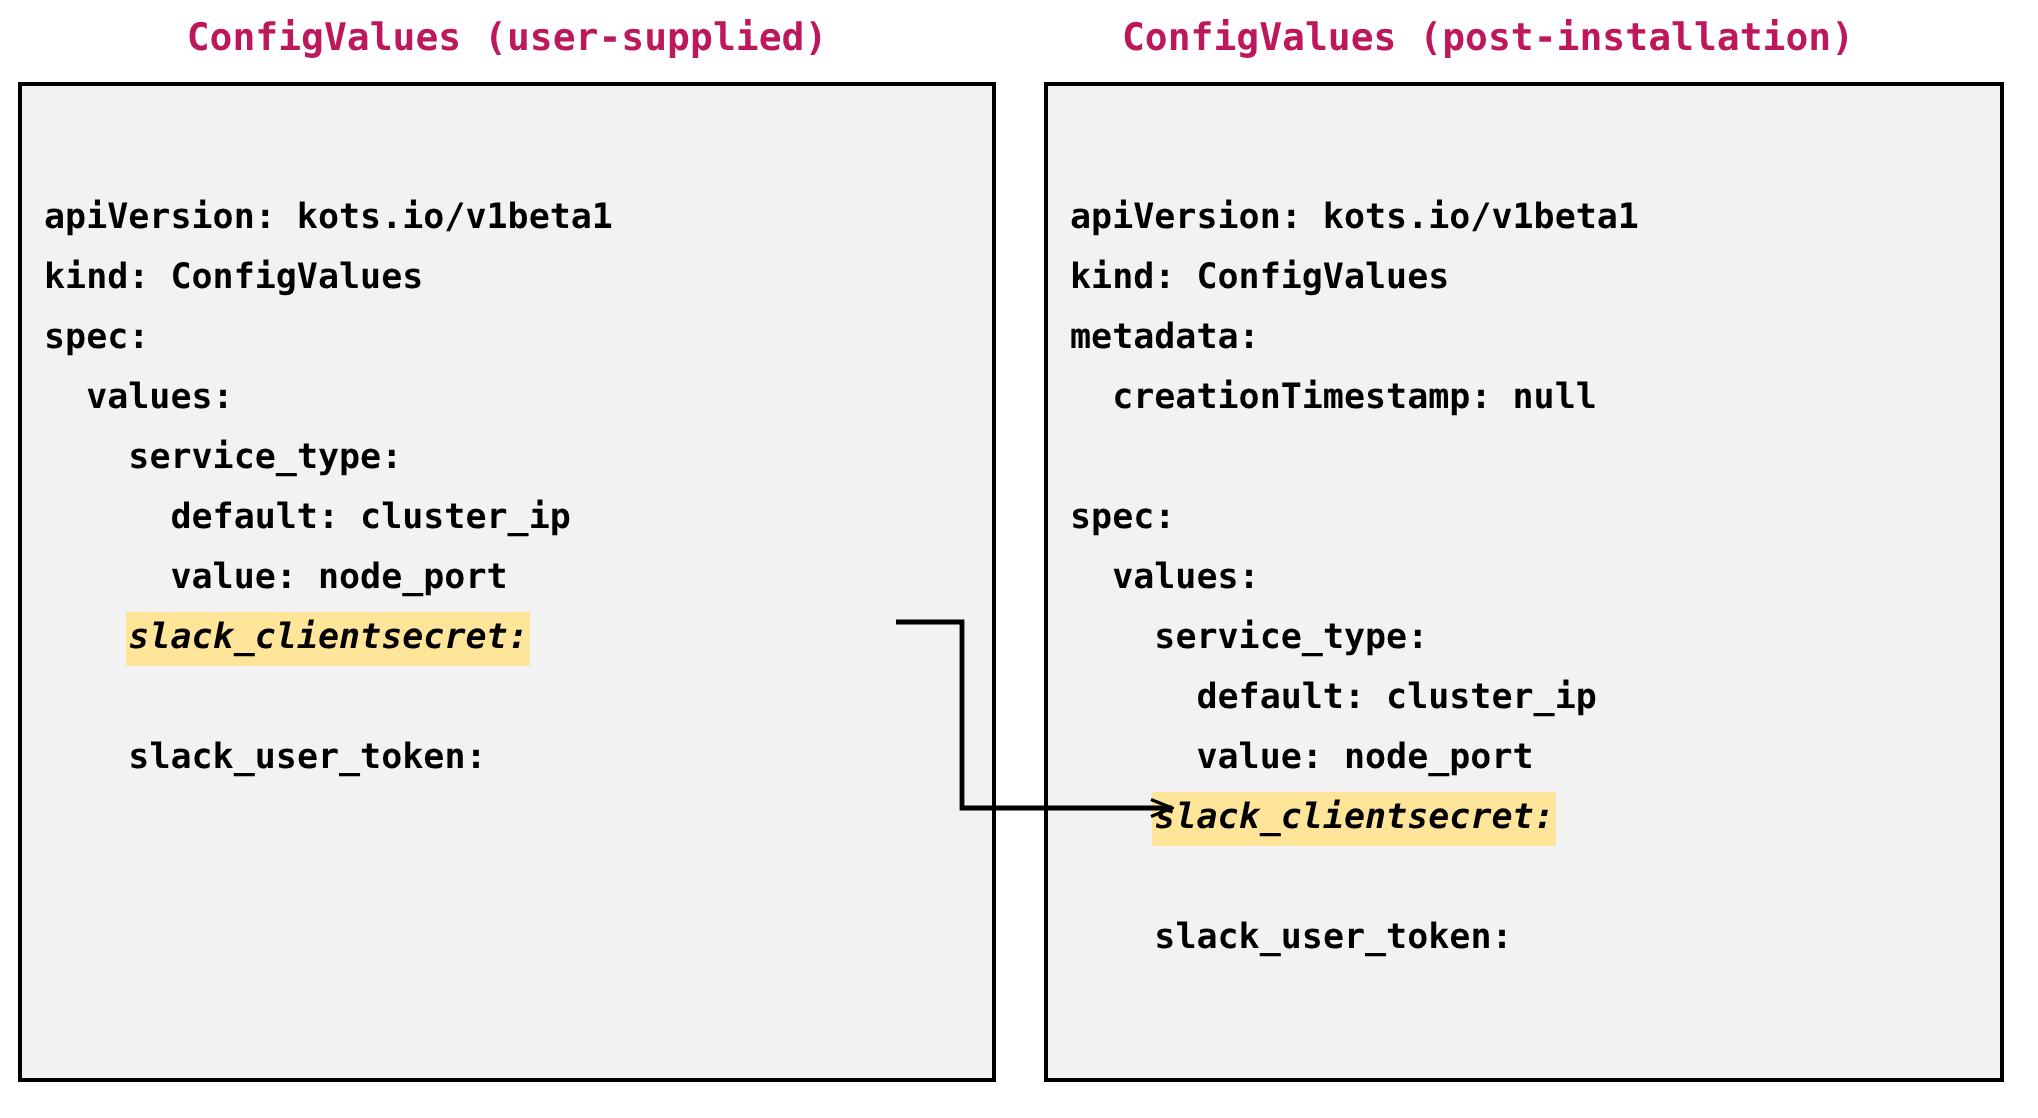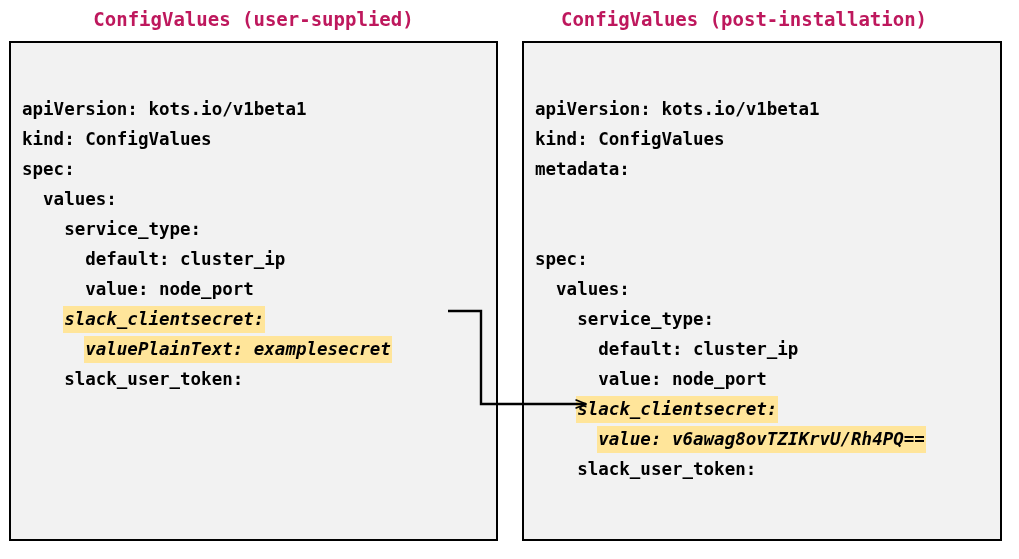--- a/index.html
+++ b/index.html
@@ -83,41 +83,41 @@
   <div class="panel" style="left:9px; top:41px; width:489px; height:500px;">
     <div class="code" id="left-code">
         <div class="code-line"><span></span><span class="seg">apiVersion: kots.io/v1beta1</span></div>
         <div class="code-line"><span></span><span class="seg">kind: ConfigValues</span></div>
         <div class="code-line"><span></span><span class="seg">spec:</span></div>
         <div class="code-line"><span>  </span><span class="seg">values:</span></div>
         <div class="code-line"><span>    </span><span class="seg">service_type:</span></div>
         <div class="code-line"><span>      </span><span class="seg">default: cluster_ip</span></div>
         <div class="code-line"><span>      </span><span class="seg">value: node_port</span></div>
         <div class="code-line hl"><span>    </span><span class="seg">slack_clientsecret:</span></div>
-        <div class="code-line hl"><span>      </span><span class="seg">valuePlainText: examplesecret</span></div>
+        <div class="code-line hl"><span>      </span></div>
         <div class="code-line"><span>    </span><span class="seg">slack_user_token:</span></div>
       </div>
   </div>
 
   <div class="panel-title" style="left:504px; top:8px; width:480px;">ConfigValues (post-installation)</div>
 
   <div class="panel" style="left:522px; top:41px; width:480px; height:500px;">
     <div class="code" id="right-code">
         <div class="code-line"><span></span><span class="seg">apiVersion: kots.io/v1beta1</span></div>
         <div class="code-line"><span></span><span class="seg">kind: ConfigValues</span></div>
         <div class="code-line"><span></span><span class="seg">metadata:</span></div>
-        <div class="code-line"><span>  </span></div>
+        <div class="code-line"><span>  </span><span class="seg">creationTimestamp: null</span></div>
         <div class="code-line"><span>  </span></div>
         <div class="code-line"><span></span><span class="seg">spec:</span></div>
         <div class="code-line"><span>  </span><span class="seg">values:</span></div>
         <div class="code-line"><span>    </span><span class="seg">service_type:</span></div>
         <div class="code-line"><span>      </span><span class="seg">default: cluster_ip</span></div>
         <div class="code-line"><span>      </span><span class="seg">value: node_port</span></div>
         <div class="code-line hl"><span>    </span><span class="seg">slack_clientsecret:</span></div>
-        <div class="code-line hl"><span>      </span><span class="seg">value: v6awag8ovTZIKrvU/Rh4PQ==</span></div>
+        <div class="code-line hl"><span>      </span></div>
         <div class="code-line"><span>    </span><span class="seg">slack_user_token:</span></div>
       </div>
   </div>
 
   <svg id="connector" viewBox="0 0 1019 559" width="1019" height="559" aria-hidden="true">
     <defs>
       <marker id="openarrow" markerWidth="12" markerHeight="10" refX="11" refY="5" orient="auto" markerUnits="userSpaceOnUse">
         <path d="M 0.5,0.8 L 11,5 L 0.5,9.2" fill="none" stroke="#000000" stroke-width="1.6"></path>
       </marker>
     </defs>

